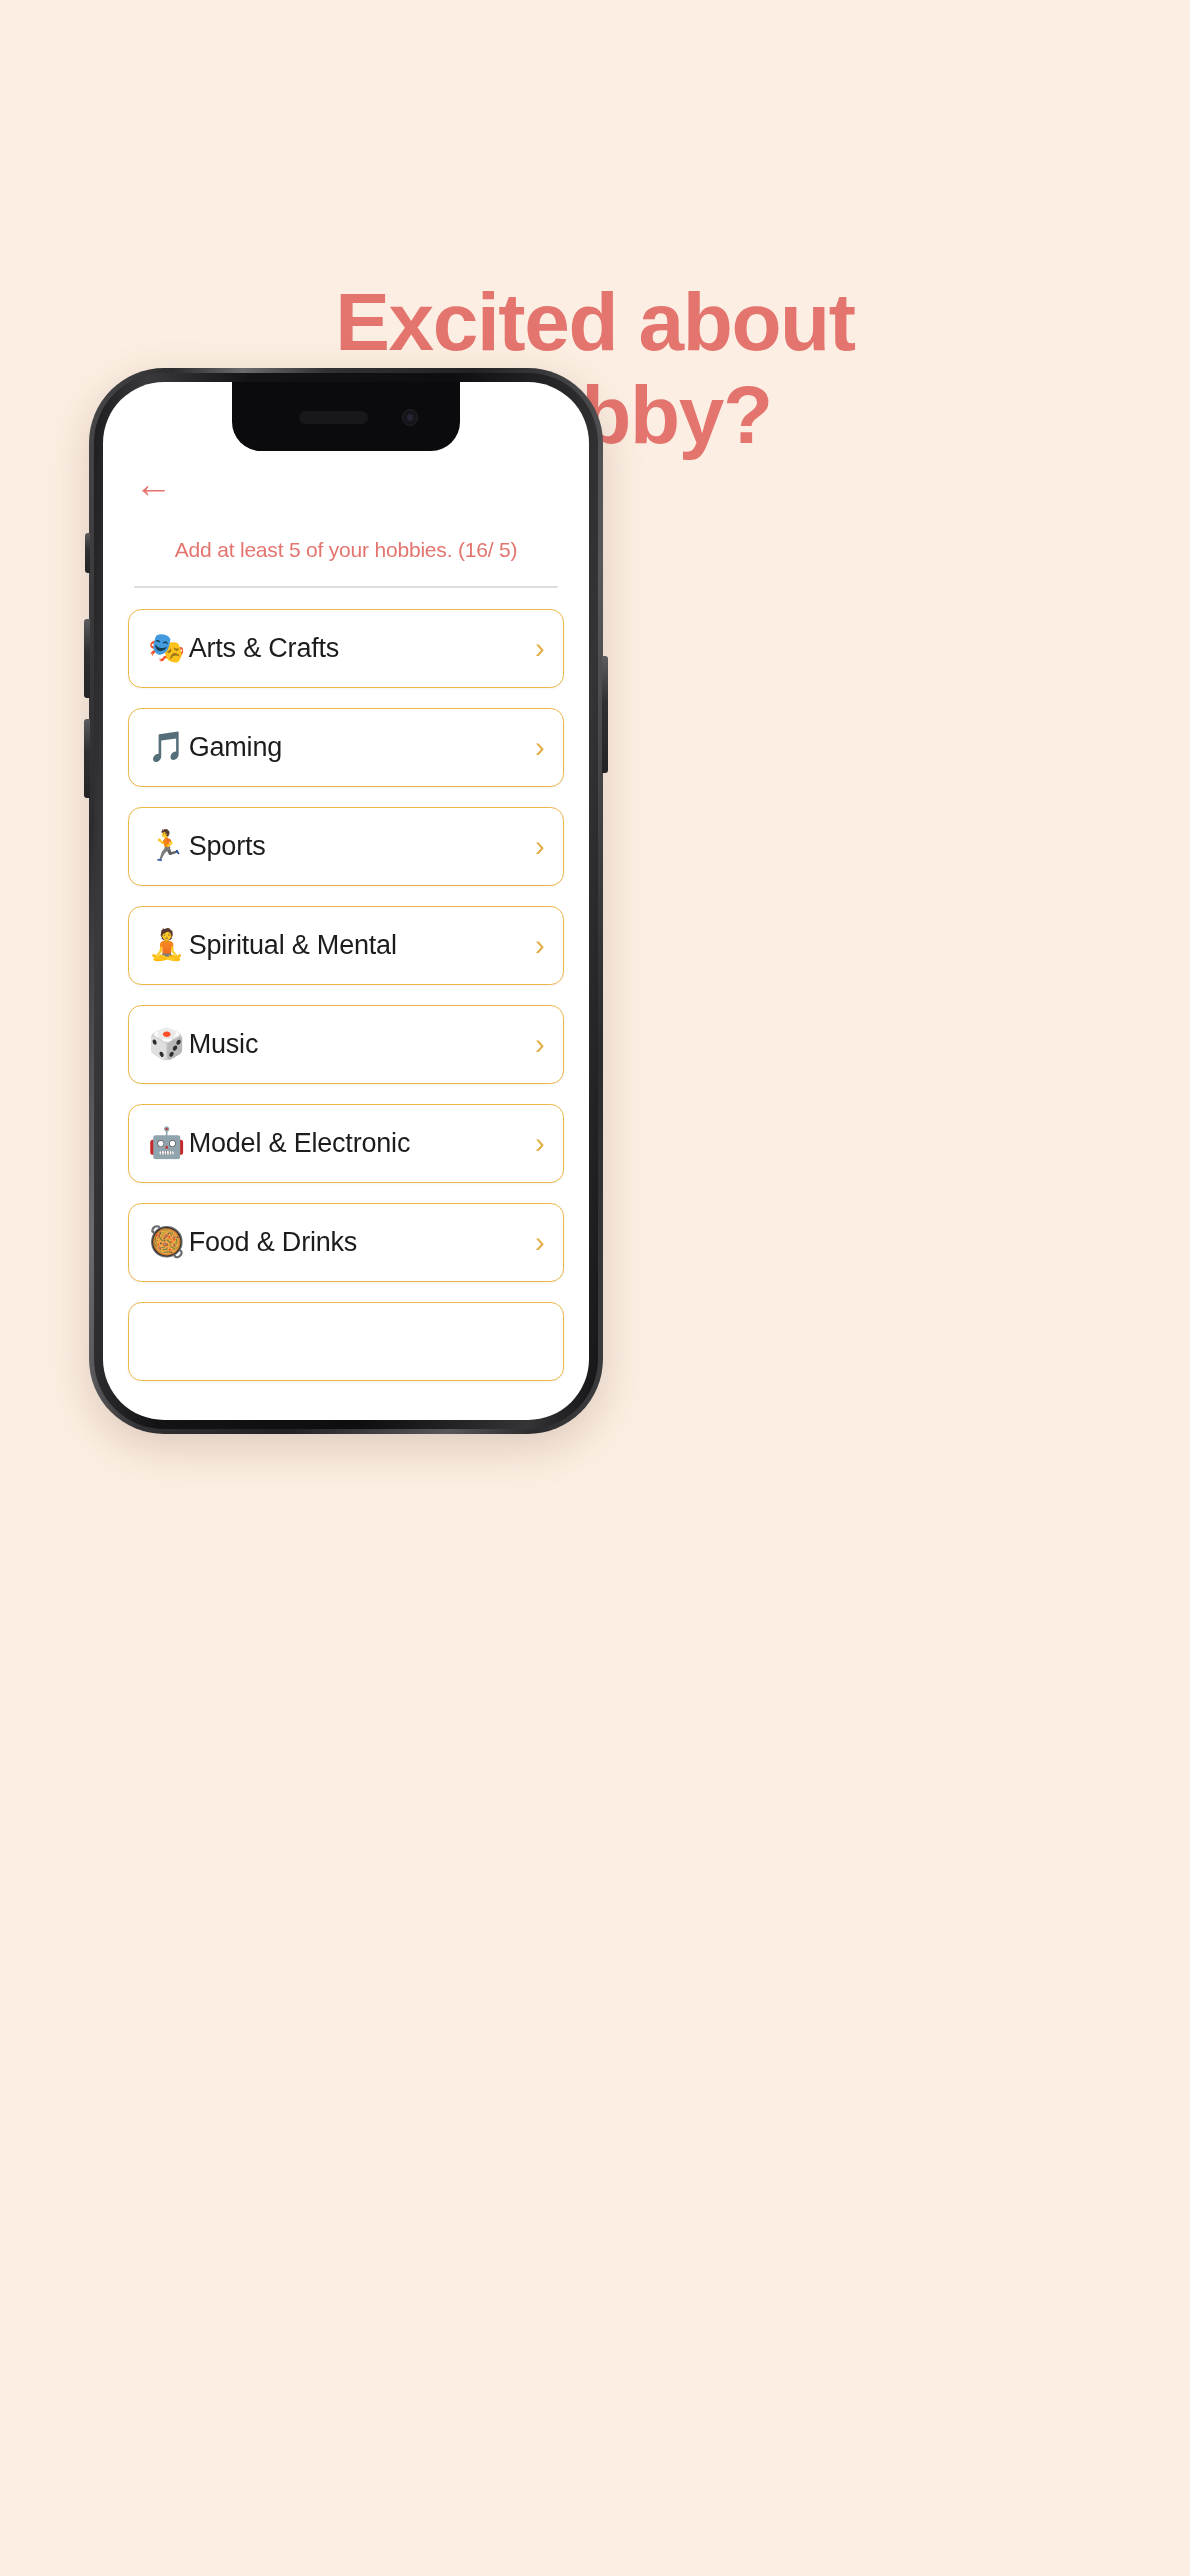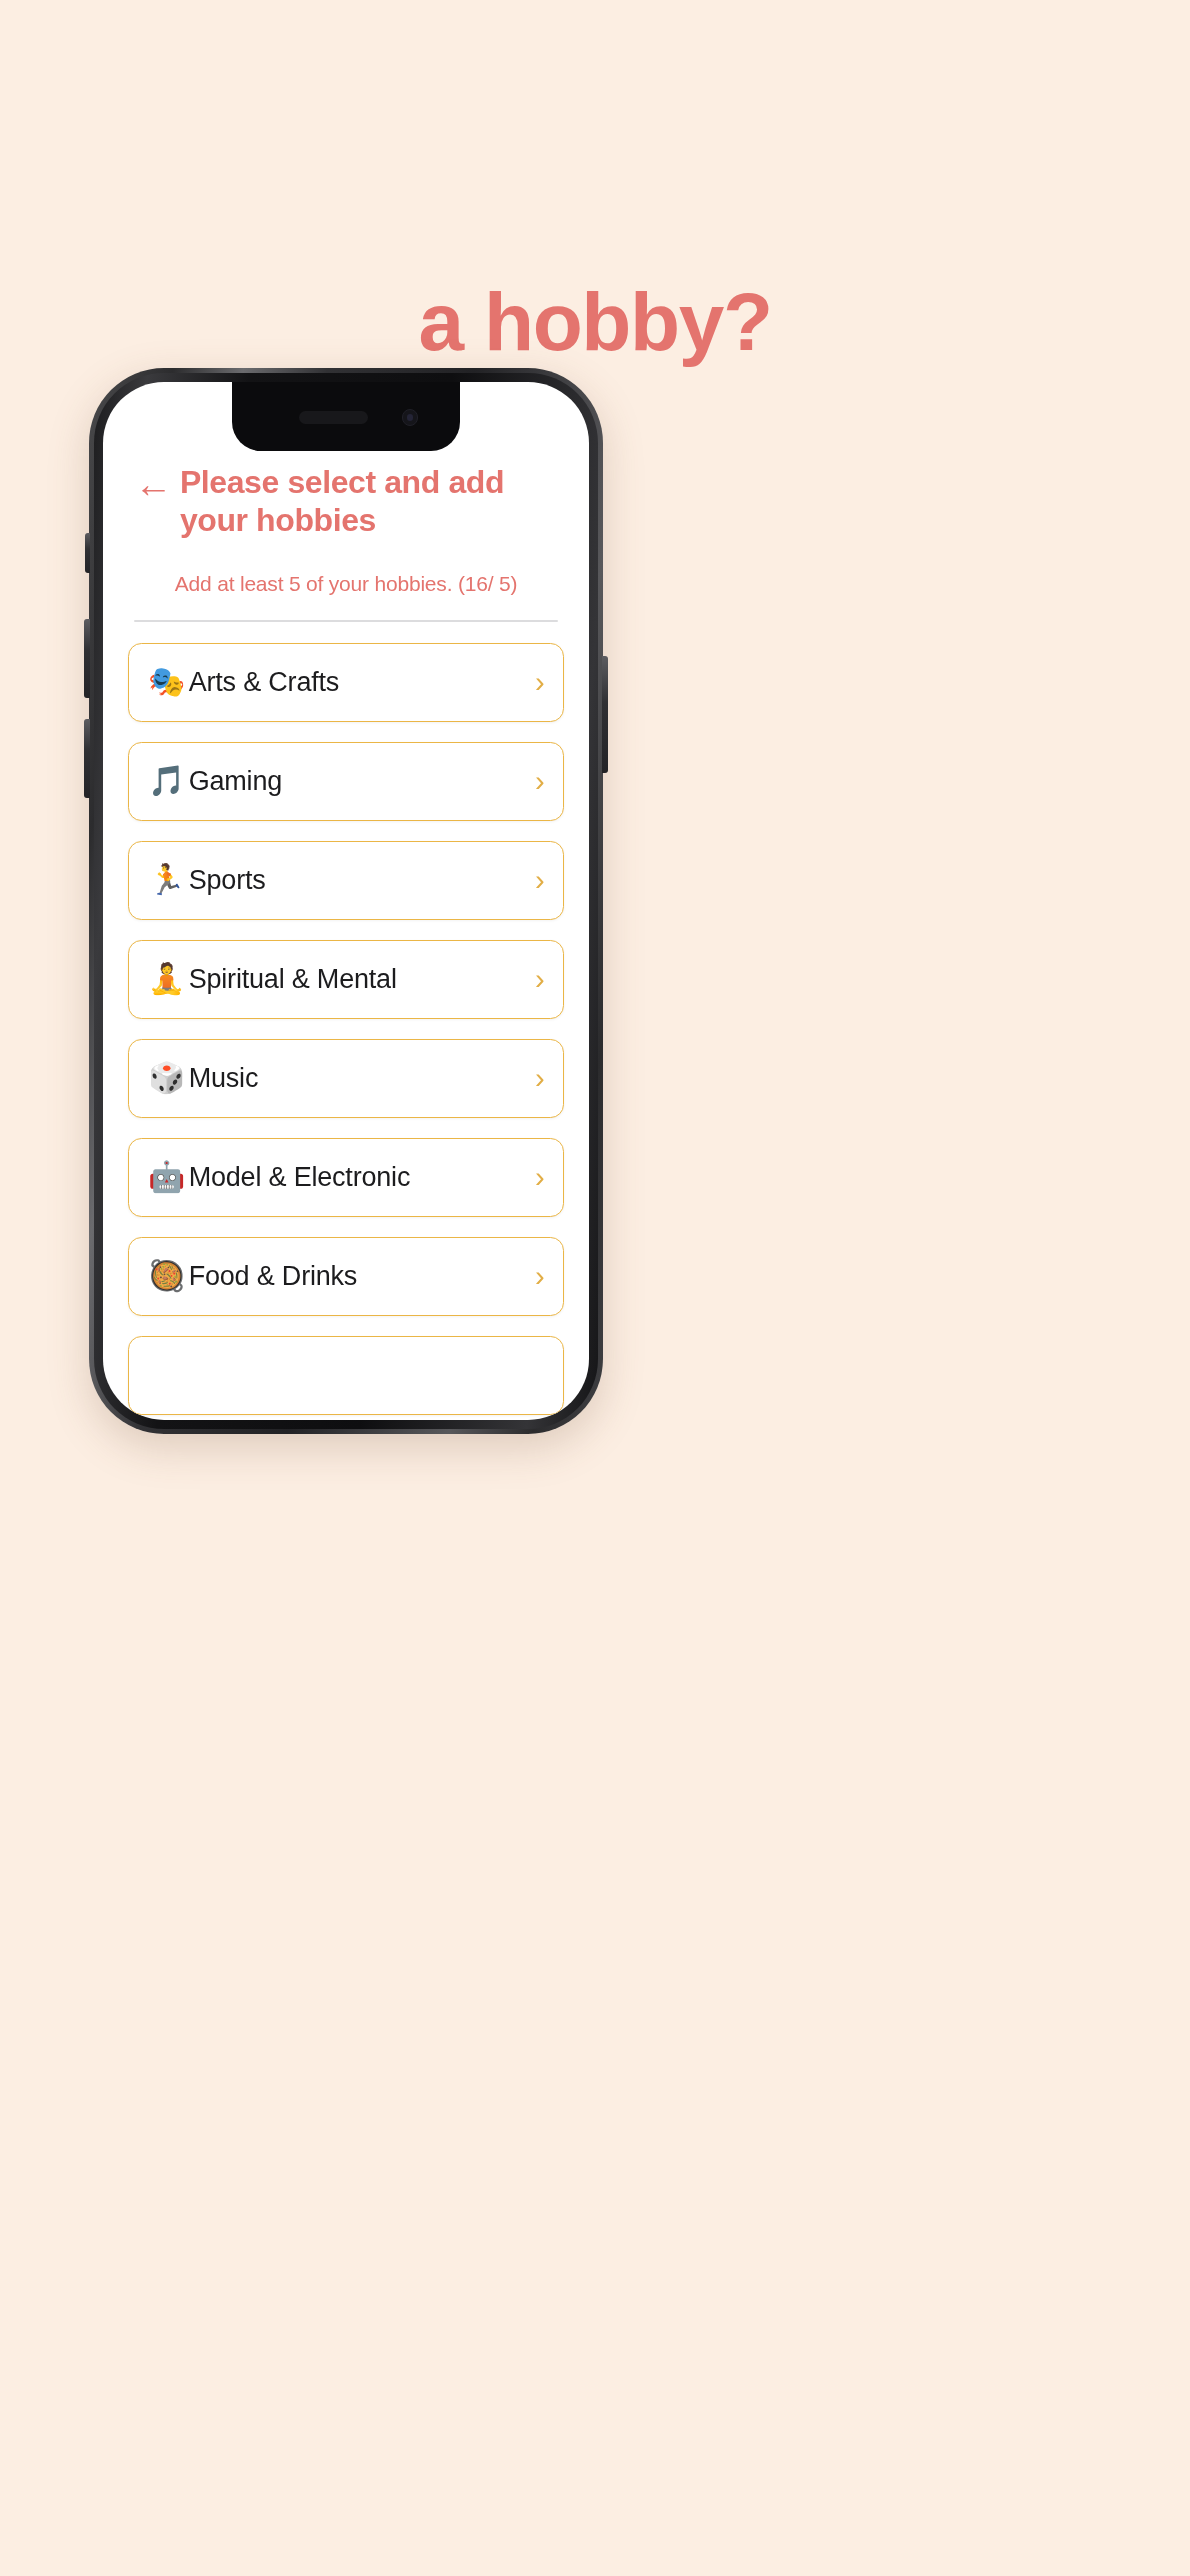--- a/index.html
+++ b/index.html
@@ -181,20 +181,21 @@
     color:#E2AE46;
     font-size:29px;
     font-weight:300;
     line-height:1;
   }
 </style>
 </head>
 <body>
 
 <div class="headline">
+  <span class="headline-line">Excited about</span>
   <span class="headline-line">a hobby?</span>
 </div>
 
 <div class="phone">
   <div class="btn-side btn-mute"></div>
   <div class="btn-side btn-volup"></div>
   <div class="btn-side btn-voldn"></div>
   <div class="btn-side btn-power"></div>
 
   <div class="phone-inner">
@@ -202,21 +203,20 @@
 
       <div class="notch">
         <div class="notch-speaker"></div>
         <div class="notch-camera"></div>
       </div>
 
       <div class="app">
 
         <div class="app-header">
           <span class="back-arrow">←</span>
-          <span class="app-title">Please select and add your hobbies</span>
         </div>
 
         <div class="app-subtitle">Add at least 5 of your hobbies. (16/ 5)</div>
 
         <div class="divider"></div>
 
         <div class="hobby-list">
 
           <div class="hobby-card">
             <span class="hobby-emoji">🎭</span>

